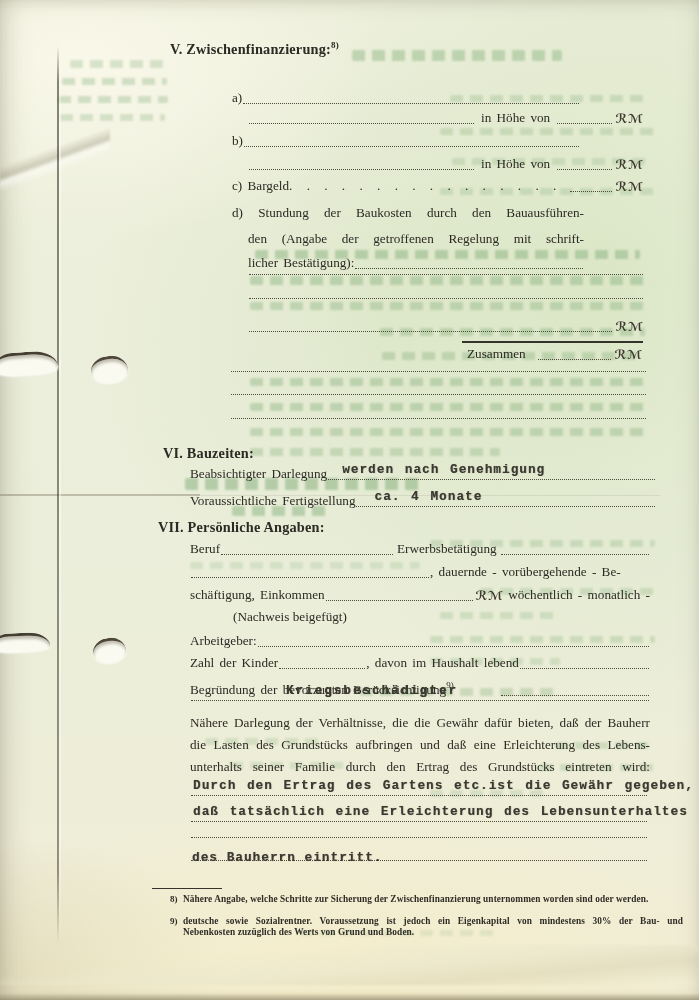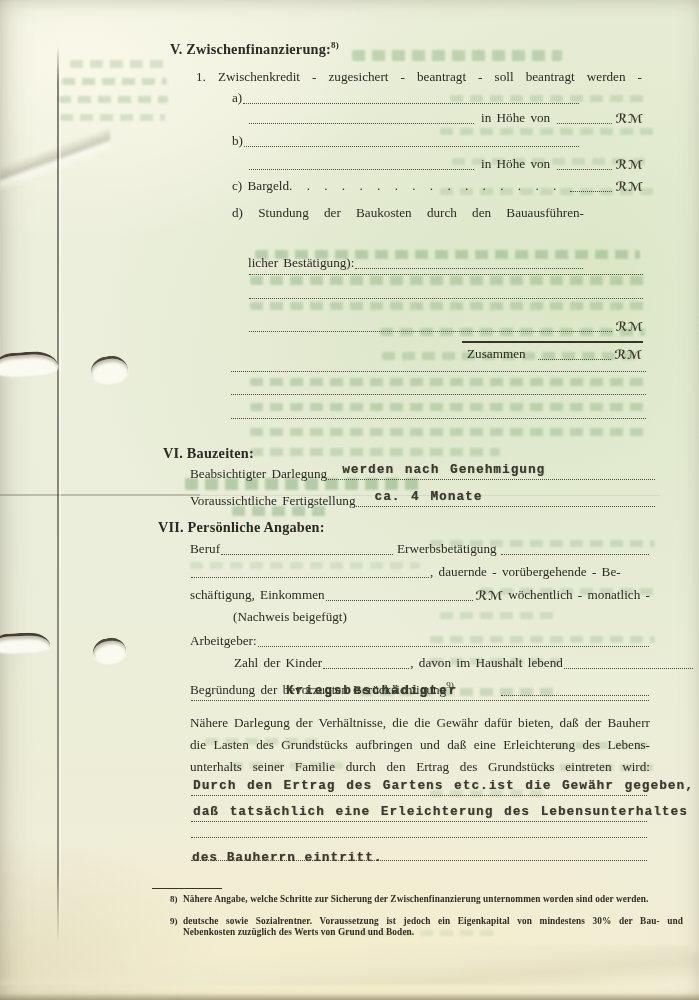--- a/index.html
+++ b/index.html
@@ -102,21 +102,20 @@
   <div class="hole slit" style="left:-6px;top:352px;width:64px;height:20px;transform:rotate(-4deg);"></div>
   <div class="hole round" style="left:91px;top:356px;width:37px;height:24px;transform:rotate(-7deg);"></div>
   <div class="hole slit" style="left:-8px;top:633px;width:58px;height:16px;transform:rotate(-3deg);"></div>
   <div class="hole round" style="left:93px;top:638px;width:33px;height:22px;transform:rotate(-10deg);"></div>
   <div class="bottom-edge"></div>
 
   <div class="layer">
 
     <div class="heading" style="left:170px;top:40px;"><span>V. Zwischenfinanzierung:</span><sup>8)</sup></div>
 
-    <div class="para jline" style="left:196px;top:69px;width:446px;">1. Zwischenkredit - zugesichert - beantragt - soll beantragt werden -</div>
 
     <div class="row" style="left:232px;top:90px;width:348px;">
       <span class="lbl">a)</span>
       <span class="dfill"></span>
     </div>
     <div class="row" style="left:248px;top:110px;width:396px;">
       <span class="dfill w225"></span>
       <span class="lbl" style="margin:0 6px;">in Höhe von</span>
       <span class="dfill"></span>
       <span class="rm">ℛℳ</span>
@@ -134,20 +133,21 @@
     </div>
 
     <div class="row" style="left:232px;top:178px;width:412px;">
       <span class="lbl">c) Bargeld</span>
       <span class="spaceddots">. . . . . . . . . . . . . . . . . . . . . . . .</span>
       <span class="dfill w42"></span>
       <span class="rm">ℛℳ</span>
     </div>
 
     <div class="para jline" style="left:232px;top:205px;width:352px;">d) Stundung der Baukosten durch den Bauausführen-</div>
+    <div class="para jline" style="left:248px;top:231px;width:336px;">den (Angabe der getroffenen Regelung mit schrift-</div>
     <div class="row" style="left:248px;top:255px;width:336px;">
       <span class="lbl">licher Bestätigung):</span>
       <span class="dfill"></span>
     </div>
 
     <div class="row" style="left:248px;top:274px;width:396px;">
         <span class="dfill"></span>
       </div>
     <div class="row" style="left:248px;top:298px;width:396px;">
         <span class="dfill"></span>
@@ -209,21 +209,21 @@
       <span class="lbl">wöchentlich - monatlich -</span>
     </div>
 
     <div class="para" style="left:190px;top:609px;margin-left:43px;">(Nachweis beigefügt)</div>
 
     <div class="row" style="left:190px;top:633px;width:460px;">
       <span class="lbl">Arbeitgeber:</span>
       <span class="dfill"></span>
     </div>
 
-    <div class="row" style="left:190px;top:655px;width:460px;margin-left:44px;">
+    <div class="row" style="left:190px;top:655px;width:460px;">
       <span class="lbl">Zahl der Kinder</span>
       <span class="dfill w86"></span>
       <span class="lbl">, davon im Haushalt lebend</span>
       <span class="dfill"></span>
     </div>
 
     <div class="row" style="left:190px;top:677px;width:460px;gap:46px;">
       <span class="lbl"><span>Begründung der bevorzugten Berücksichtigung</span><sup>9)</sup></span>
       <span class="dfill"></span>
     </div>

